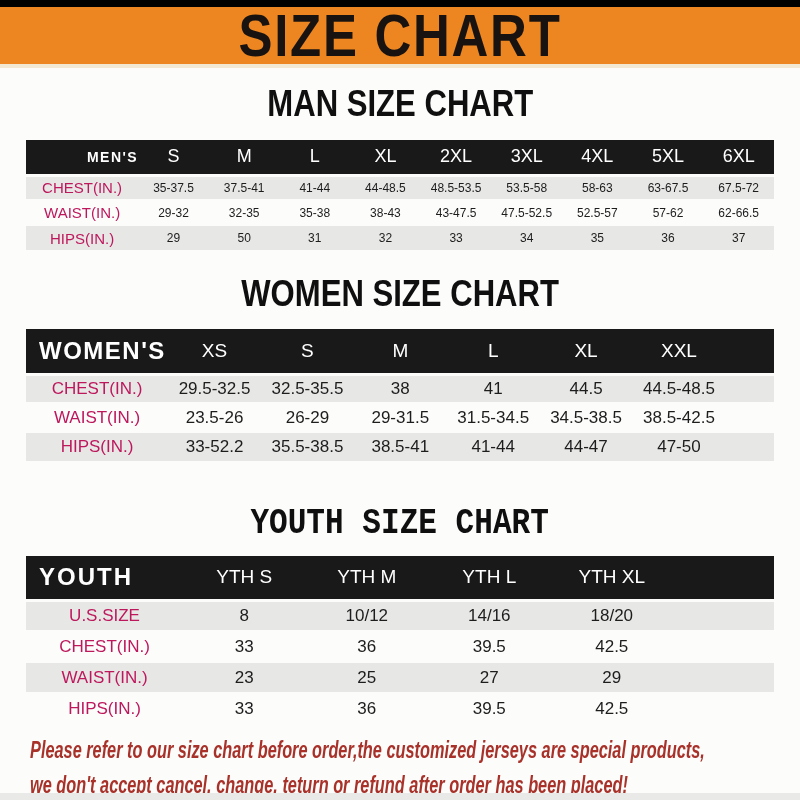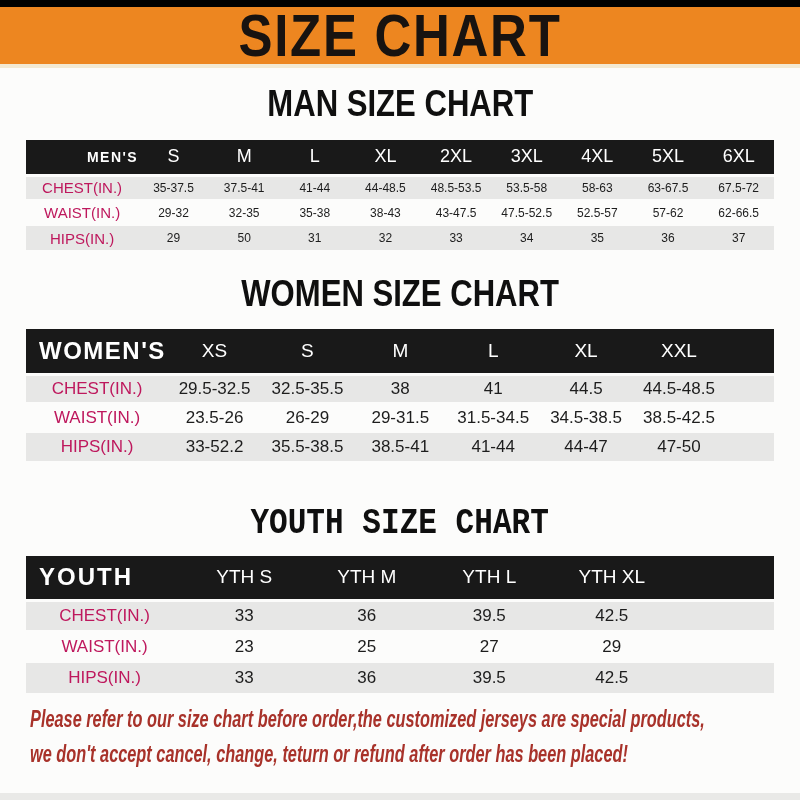--- a/index.html
+++ b/index.html
@@ -235,20 +235,28 @@
             <th class="corner">YOUTH</th>
             <th class="size-col">YTH S</th>
             <th class="size-col">YTH M</th>
             <th class="size-col">YTH L</th>
             <th class="size-col">YTH XL</th>
             <th class="filler"></th>
           </tr>
         </thead>
       <tbody>
           <tr>
+            <td class="row-label">U.S.SIZE</td>
+            <td>8</td>
+            <td>10/12</td>
+            <td>14/16</td>
+            <td>18/20</td>
+            <td class="filler"></td>
+          </tr>
+          <tr>
             <td class="row-label">CHEST(IN.)</td>
             <td>33</td>
             <td>36</td>
             <td>39.5</td>
             <td>42.5</td>
             <td class="filler"></td>
           </tr>
           <tr>
             <td class="row-label">WAIST(IN.)</td>
             <td>23</td>

